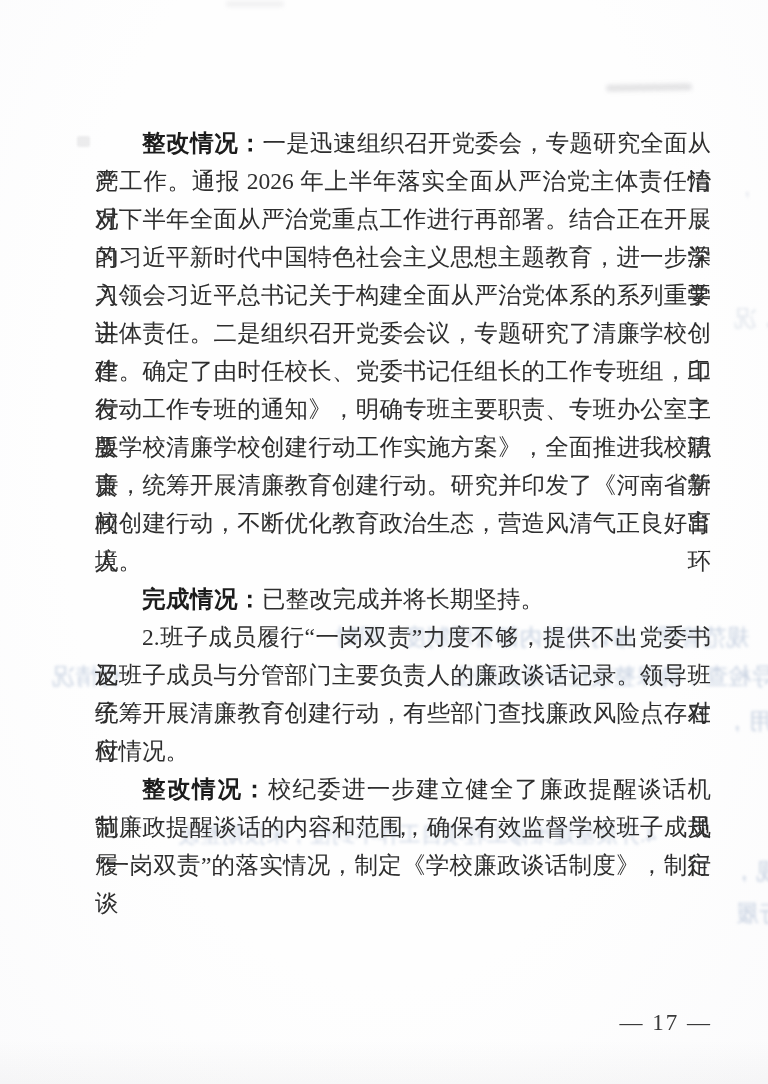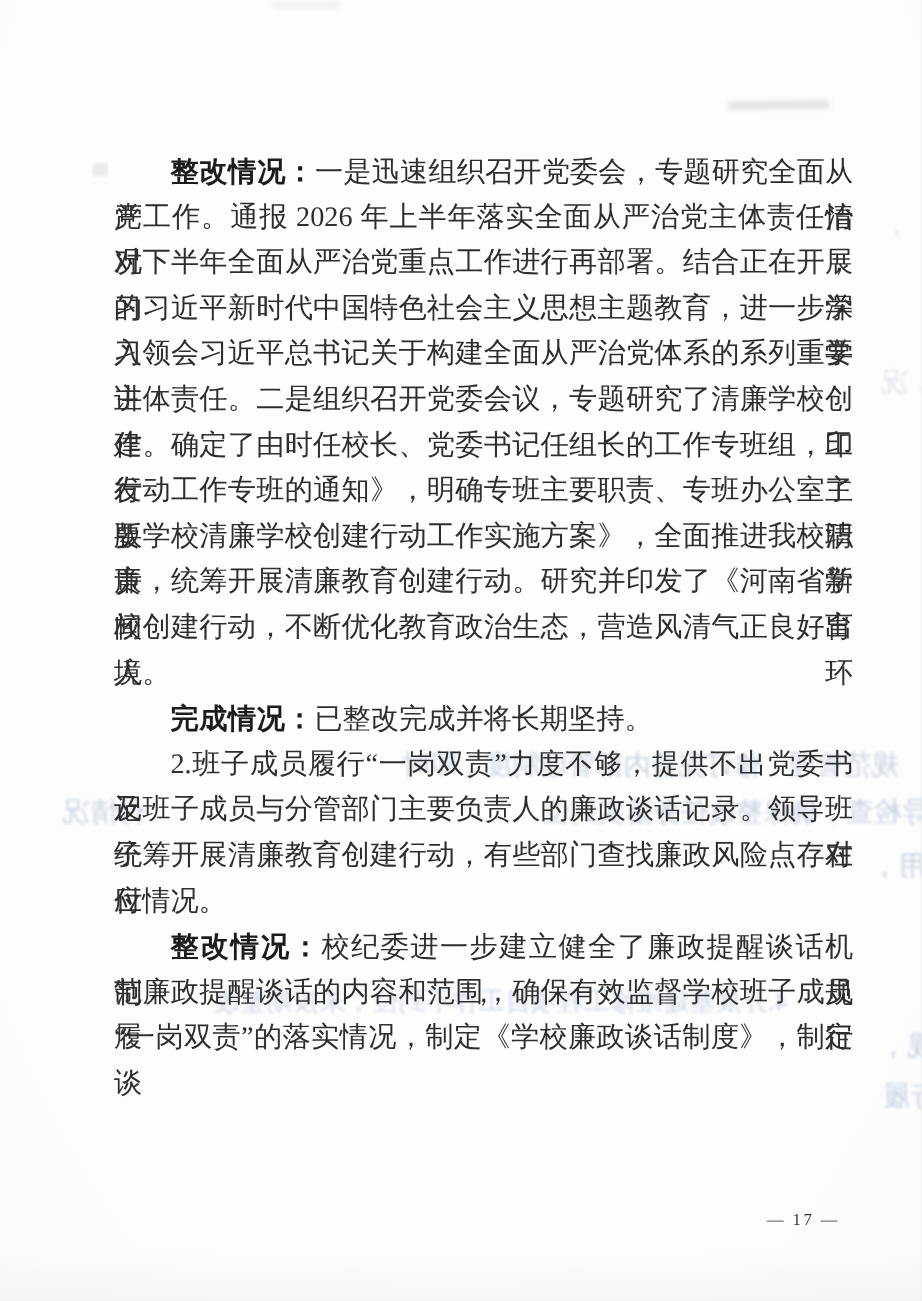--- a/index.html
+++ b/index.html
@@ -35,22 +35,22 @@
     font-weight: 700;
     color: #1c1c1c;
     letter-spacing: 0.5px;
     text-align: center;
   }
 
   
   .footer {
     position: absolute;
     top: 1010px;
-    right: 68px;
-    font-size: 14px;
+    right: 56px;
+    font-size: 23px;
     color: #3a3a3a;
     letter-spacing: 2px;
     z-index: 3;
   }
 
   
   .bleed {
     position: absolute;
     transform: scaleX(-1);
     color: rgba(122, 148, 184, 0.40);

